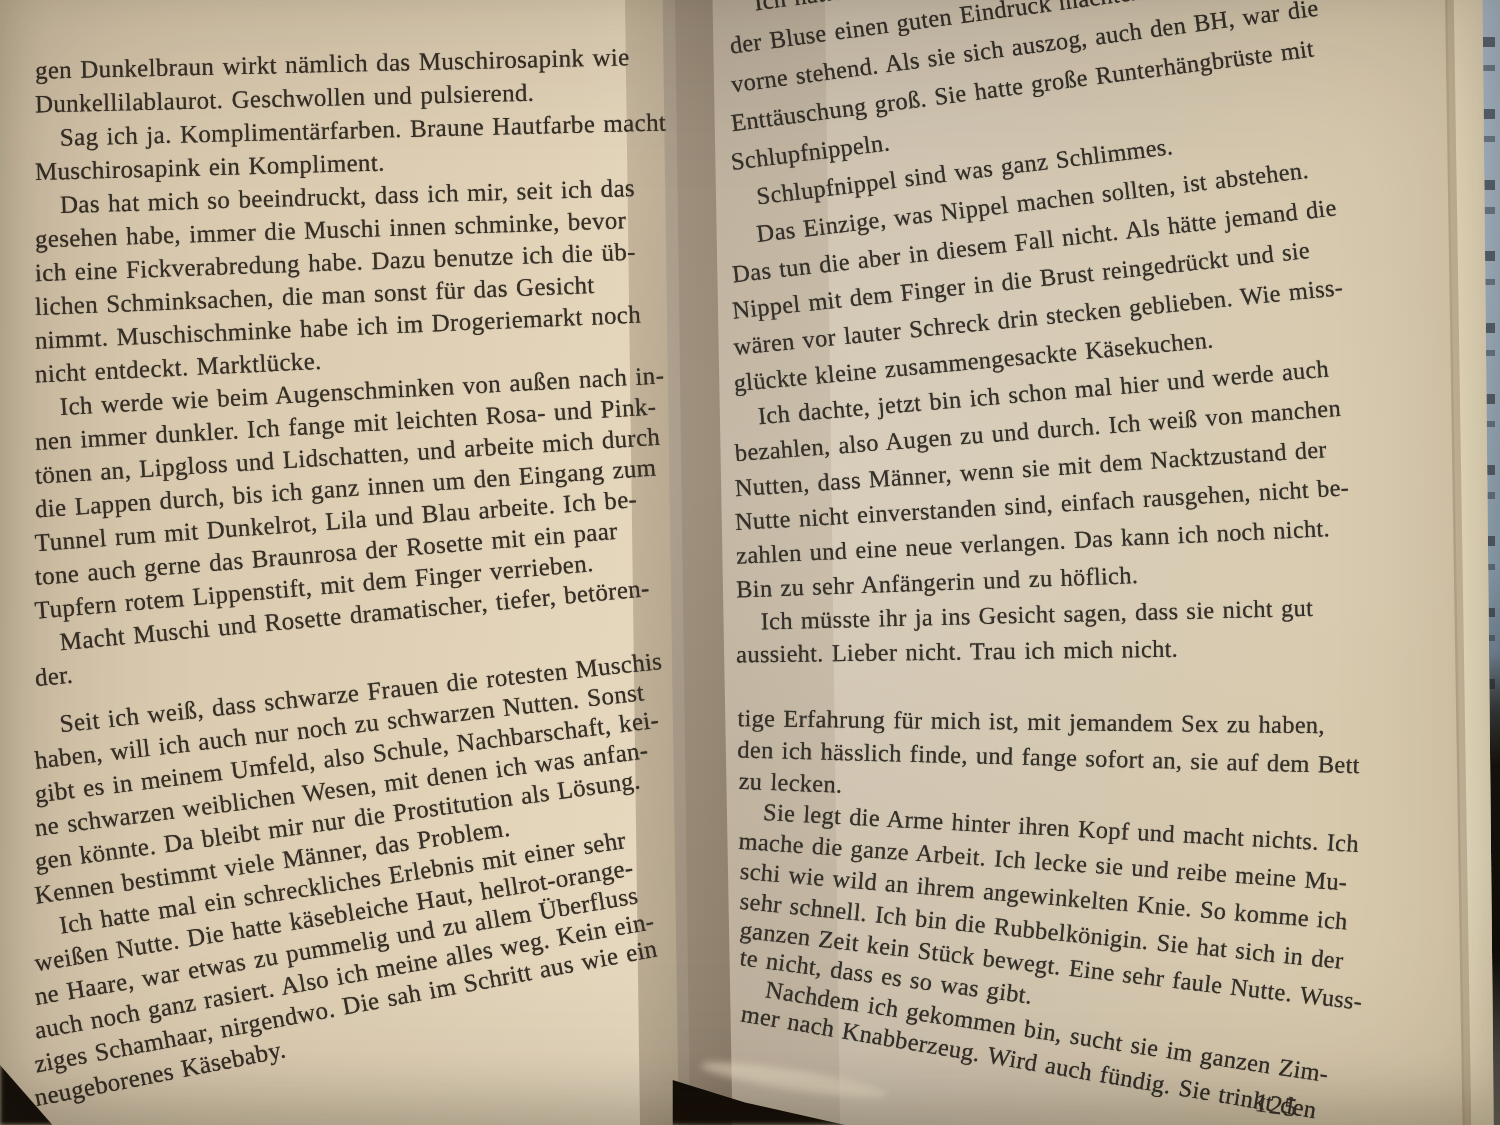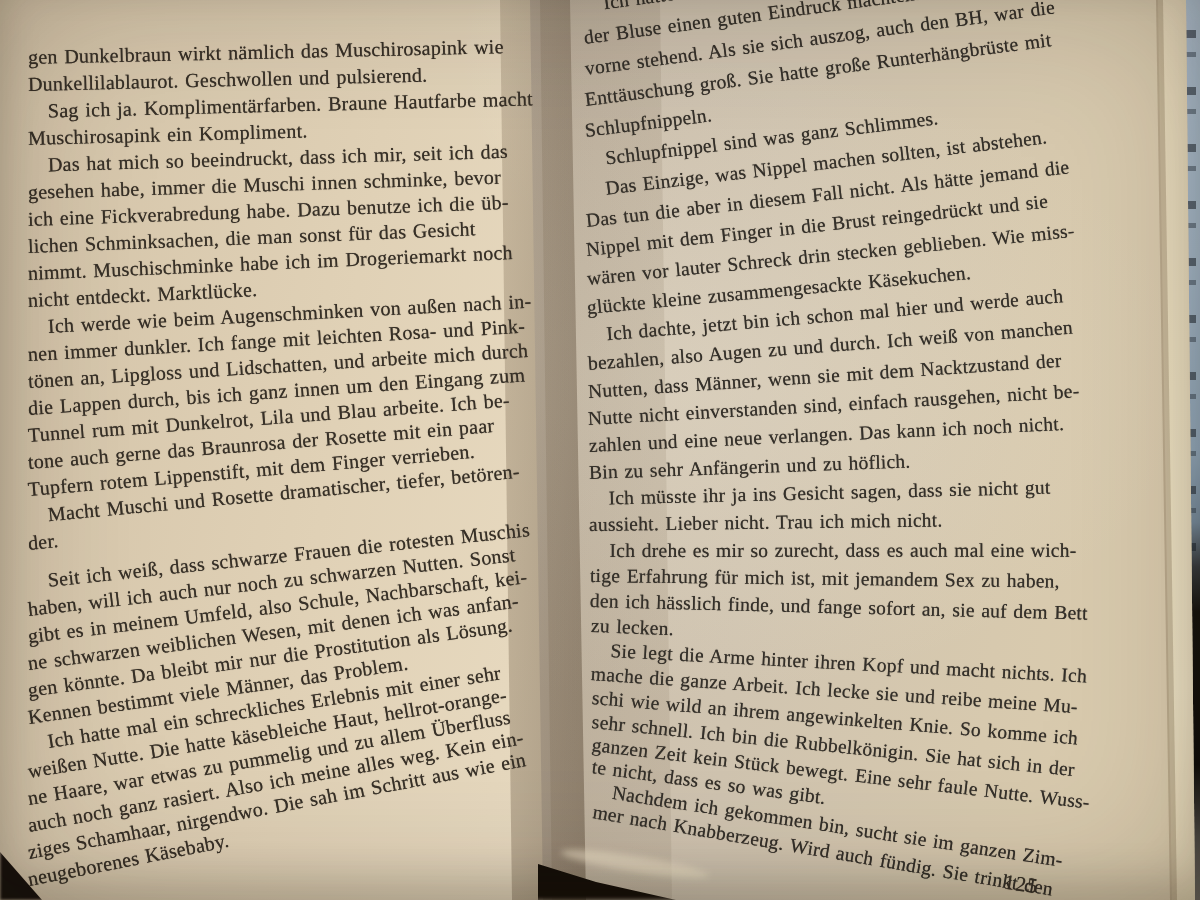--- a/index.html
+++ b/index.html
@@ -160,21 +160,20 @@
       <div class="tline right" style="left: 586.7px; top: 264.925px; transform: rotate(-5.63054deg);">wären vor lauter Schreck drin stecken geblieben. Wie miss-</div>
       <div class="tline right" style="left: 587px; top: 293.6px; transform: rotate(-5.21927deg);">glückte kleine zusammengesackte Käsekuchen.</div>
       <div class="tline right" style="left: 587.3px; top: 321.945px; transform: rotate(-4.77371deg);">   Ich dachte, jetzt bin ich schon mal hier und werde auch</div>
       <div class="tline right" style="left: 587.6px; top: 349.96px; transform: rotate(-4.29451deg);">bezahlen, also Augen zu und durch. Ich weiß von manchen</div>
       <div class="tline right" style="left: 587.9px; top: 377.645px; transform: rotate(-3.78224deg);">Nutten, dass Männer, wenn sie mit dem Nacktzustand der</div>
       <div class="tline right" style="left: 588.2px; top: 405px; transform: rotate(-3.23745deg);">Nutte nicht einverstanden sind, einfach rausgehen, nicht be-</div>
       <div class="tline right" style="left: 588.5px; top: 432.025px; transform: rotate(-2.6606deg);">zahlen und eine neue verlangen. Das kann ich noch nicht.</div>
       <div class="tline right" style="left: 588.8px; top: 458.72px; transform: rotate(-2.05213deg);">Bin zu sehr Anfängerin und zu höflich.</div>
       <div class="tline right" style="left: 589.1px; top: 485.085px; transform: rotate(-1.41246deg);">   Ich müsste ihr ja ins Gesicht sagen, dass sie nicht gut</div>
       <div class="tline right" style="left: 589.4px; top: 511.12px; transform: rotate(-0.741949deg);">aussieht. Lieber nicht. Trau ich mich nicht.</div>
-      <div class="tline right" style="left: 589.7px; top: 536.825px; transform: rotate(-0.0409595deg);">   Ich drehe es mir so zurecht, dass es auch mal eine wich-</div>
       <div class="tline right" style="left: 590px; top: 562.2px; transform: rotate(0.690184deg);">tige Erfahrung für mich ist, mit jemandem Sex zu haben,</div>
       <div class="tline right" style="left: 590.3px; top: 587.245px; transform: rotate(1.45117deg);">den ich hässlich finde, und fange sofort an, sie auf dem Bett</div>
       <div class="tline right" style="left: 590.6px; top: 611.96px; transform: rotate(2.24172deg);">zu lecken.</div>
       <div class="tline right" style="left: 590.9px; top: 636.345px; transform: rotate(3.06155deg);">   Sie legt die Arme hinter ihren Kopf und macht nichts. Ich</div>
       <div class="tline right" style="left: 591.2px; top: 660.4px; transform: rotate(3.9104deg);">mache die ganze Arbeit. Ich lecke sie und reibe meine Mu-</div>
       <div class="tline right" style="left: 591.5px; top: 684.125px; transform: rotate(4.78803deg);">schi wie wild an ihrem angewinkelten Knie. So komme ich</div>
       <div class="tline right" style="left: 591.8px; top: 707.52px; transform: rotate(5.6942deg);">sehr schnell. Ich bin die Rubbelkönigin. Sie hat sich in der</div>
       <div class="tline right" style="left: 592.1px; top: 730.585px; transform: rotate(6.62869deg);">ganzen Zeit kein Stück bewegt. Eine sehr faule Nutte. Wuss-</div>
       <div class="tline right" style="left: 592.4px; top: 753.32px; transform: rotate(7.59129deg);">te nicht, dass es so was gibt.</div>
       <div class="tline right" style="left: 592.7px; top: 775.725px; transform: rotate(8.58179deg);">   Nachdem ich gekommen bin, sucht sie im ganzen Zim-</div>

